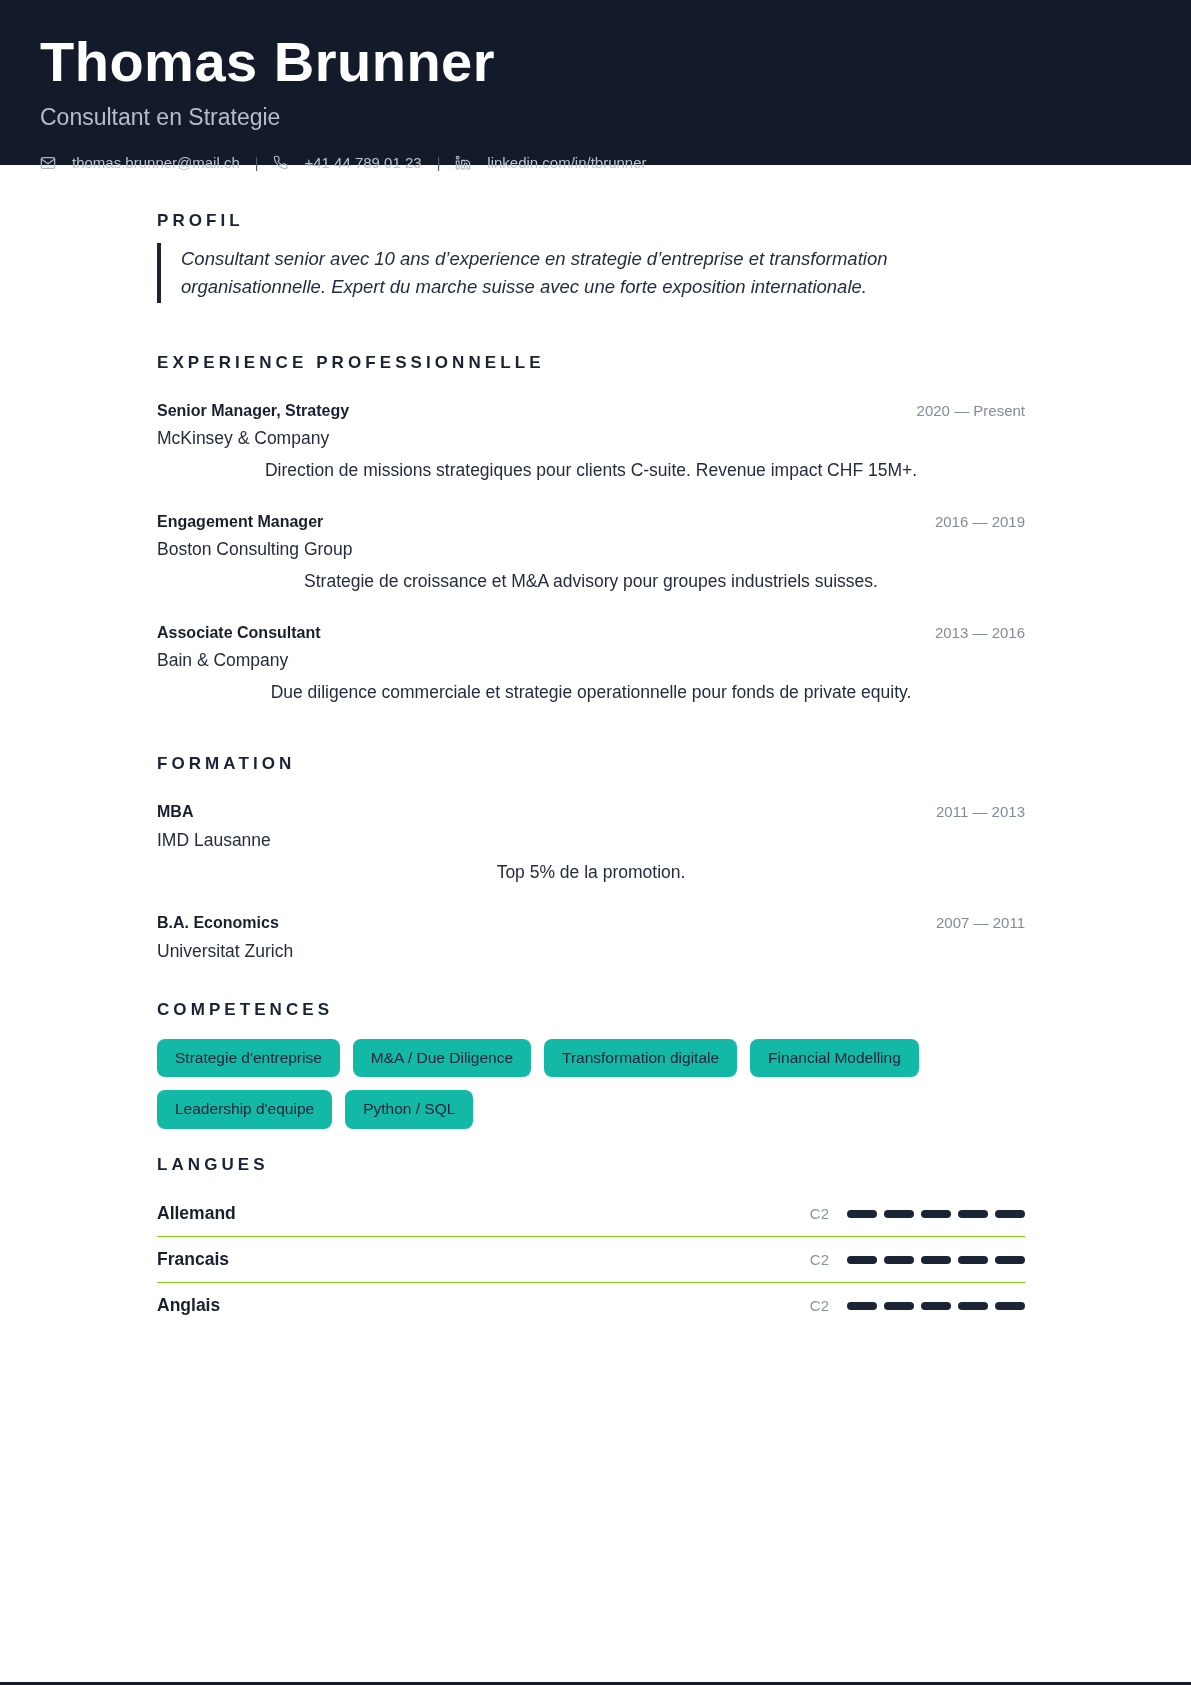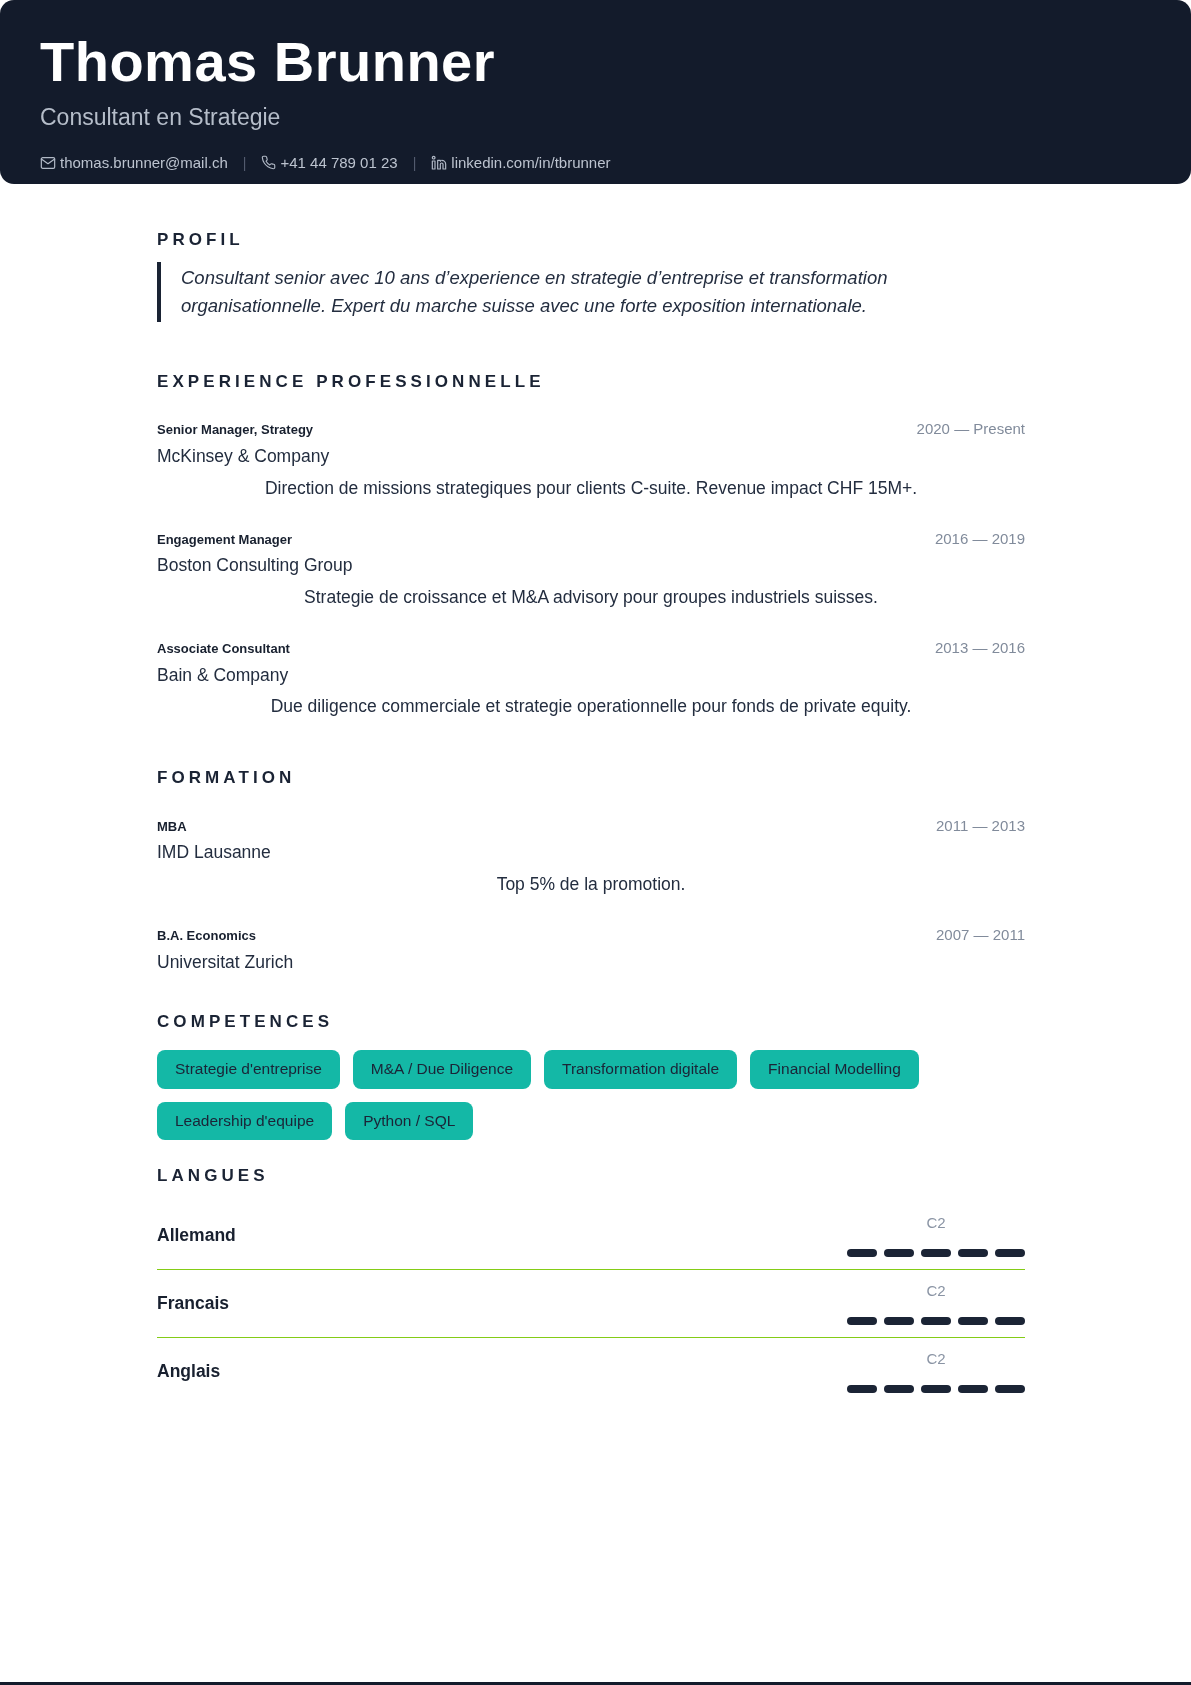--- a/index.html
+++ b/index.html
@@ -9,24 +9,23 @@
     background:#ffffff;
     font-family:"Liberation Sans","DejaVu Sans",sans-serif;
     color:#232d3f;
     position:relative;
     overflow:hidden;
   }
 
   
   .hdr {
     background:#131b2b;
-    height:184px;
+    height:165px;
     padding:30px 40px 0 40px;
     color:#ffffff;
-    border-radius:14px;
   }
   .hdr h1 {
     margin:0;
     font-size:56px;
     line-height:1.15;
     font-weight:700;
     letter-spacing:0.5px;
     color:#ffffff;
   }
   .hdr .subtitle {
@@ -36,21 +35,21 @@
     color:#b5bdc9;
   }
   .contact {
     margin-top:23px;
     display:flex;
     align-items:center;
     gap:15px;
     font-size:15px;
     color:#bcc3cf;
   }
-  .contact .item { display:flex; align-items:center; gap:4px; }
+  .contact .item { display:flex; align-items:center; gap:16px; }
   .contact .sep { color:#525b6e; font-size:14px; }
   .contact svg { display:block; stroke:#b1b9c6; }
 
   
   .main { padding:46px 166px 0 157px; }
 
   .section-heading {
     margin:0;
     font-size:17px;
     font-weight:700;
@@ -71,21 +70,21 @@
     font-size:18.5px;
     line-height:1.5;
     color:#242e40;
     max-width:820px;
   }
 
   .entries { margin-top:28px; }
   .entry { margin-top:30px; }
   .entry:first-of-type { margin-top:0; }
   .entry-head { display:flex; justify-content:space-between; align-items:baseline; }
-  .entry-head h3 { margin:0; font-size:13px; line-height:1.2; font-weight:700; color:#18202f; }
+  .entry-head h3 { margin:0; font-size:16px; line-height:1.2; font-weight:700; color:#18202f; }
   .entry-head .dates { font-size:15px; color:#818b9b; white-space:nowrap; }
   .entry .company { margin:8px 0 0 0; font-size:17.5px; line-height:1.25; color:#232d3f; }
   .entry .desc    { margin:10px 0 0 0; font-size:17.5px; line-height:1.25; color:#232d3f;text-align:center; }
 
   .pills { margin-top:18px; display:flex; flex-wrap:wrap; gap:13px; max-width:880px; }
   .pill {
     background:#14b8a6;
     border-radius:8px;
     padding:10px 18px;
     font-size:15.5px;
@@ -98,21 +97,21 @@
   .lang-rows { margin-top:16px; }
   .lang-row {
     display:flex;
     align-items:center;
     justify-content:space-between;
     padding:12px 0;
     border-bottom:1px solid #84cc16;
   }
   .lang-row:last-child { border-bottom:none;gap:47px; }
   .lang-label { font-size:17.5px; font-weight:700; color:#18202f; }
-  .lang-level { display:flex; align-items:center; gap:18px;flex-direction:column; }
+  .lang-level { display:flex; align-items:center; gap:18px; }
   .lang-grade { font-size:15px; color:#8a94a4; }
   .dashes { display:flex; gap:7px; }
   .dash { width:30px; height:8px; border-radius:4px; background:#1b2435; display:block; }
 
   .page-bottom-edge {
     position:absolute; left:0; bottom:0;
     width:100%; height:3px;
     background:#131b2b;
   }
 </style>

